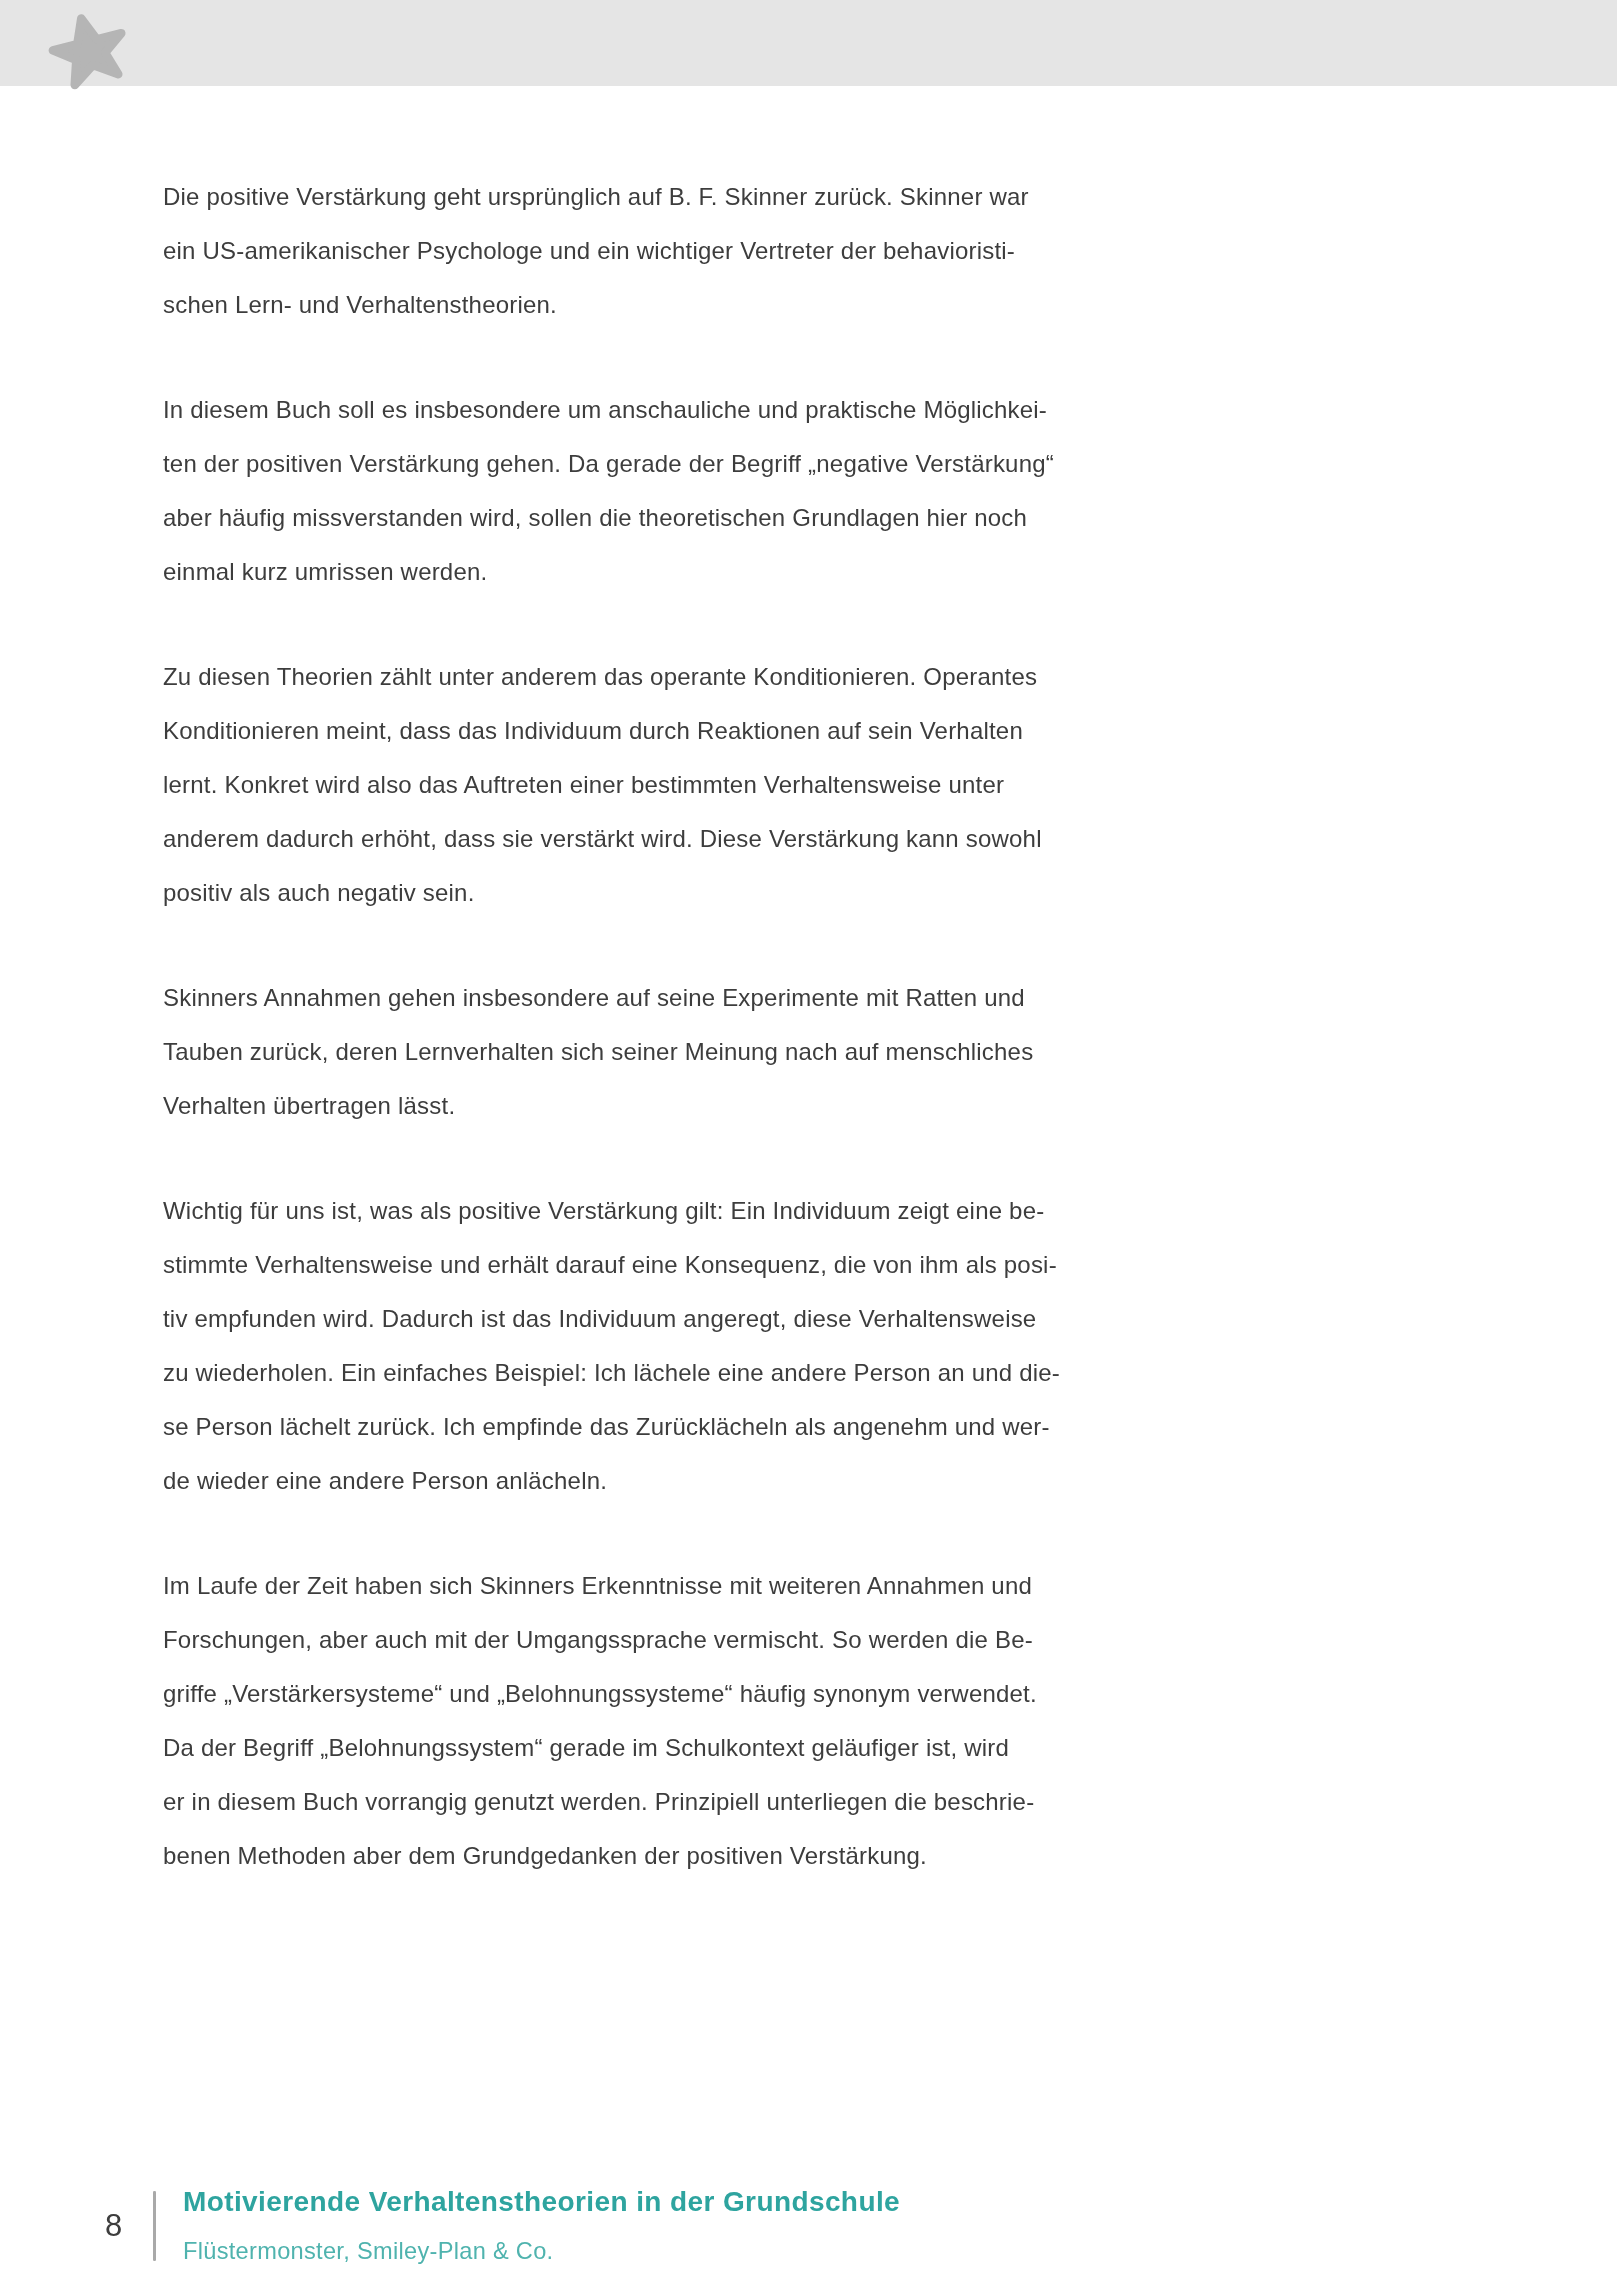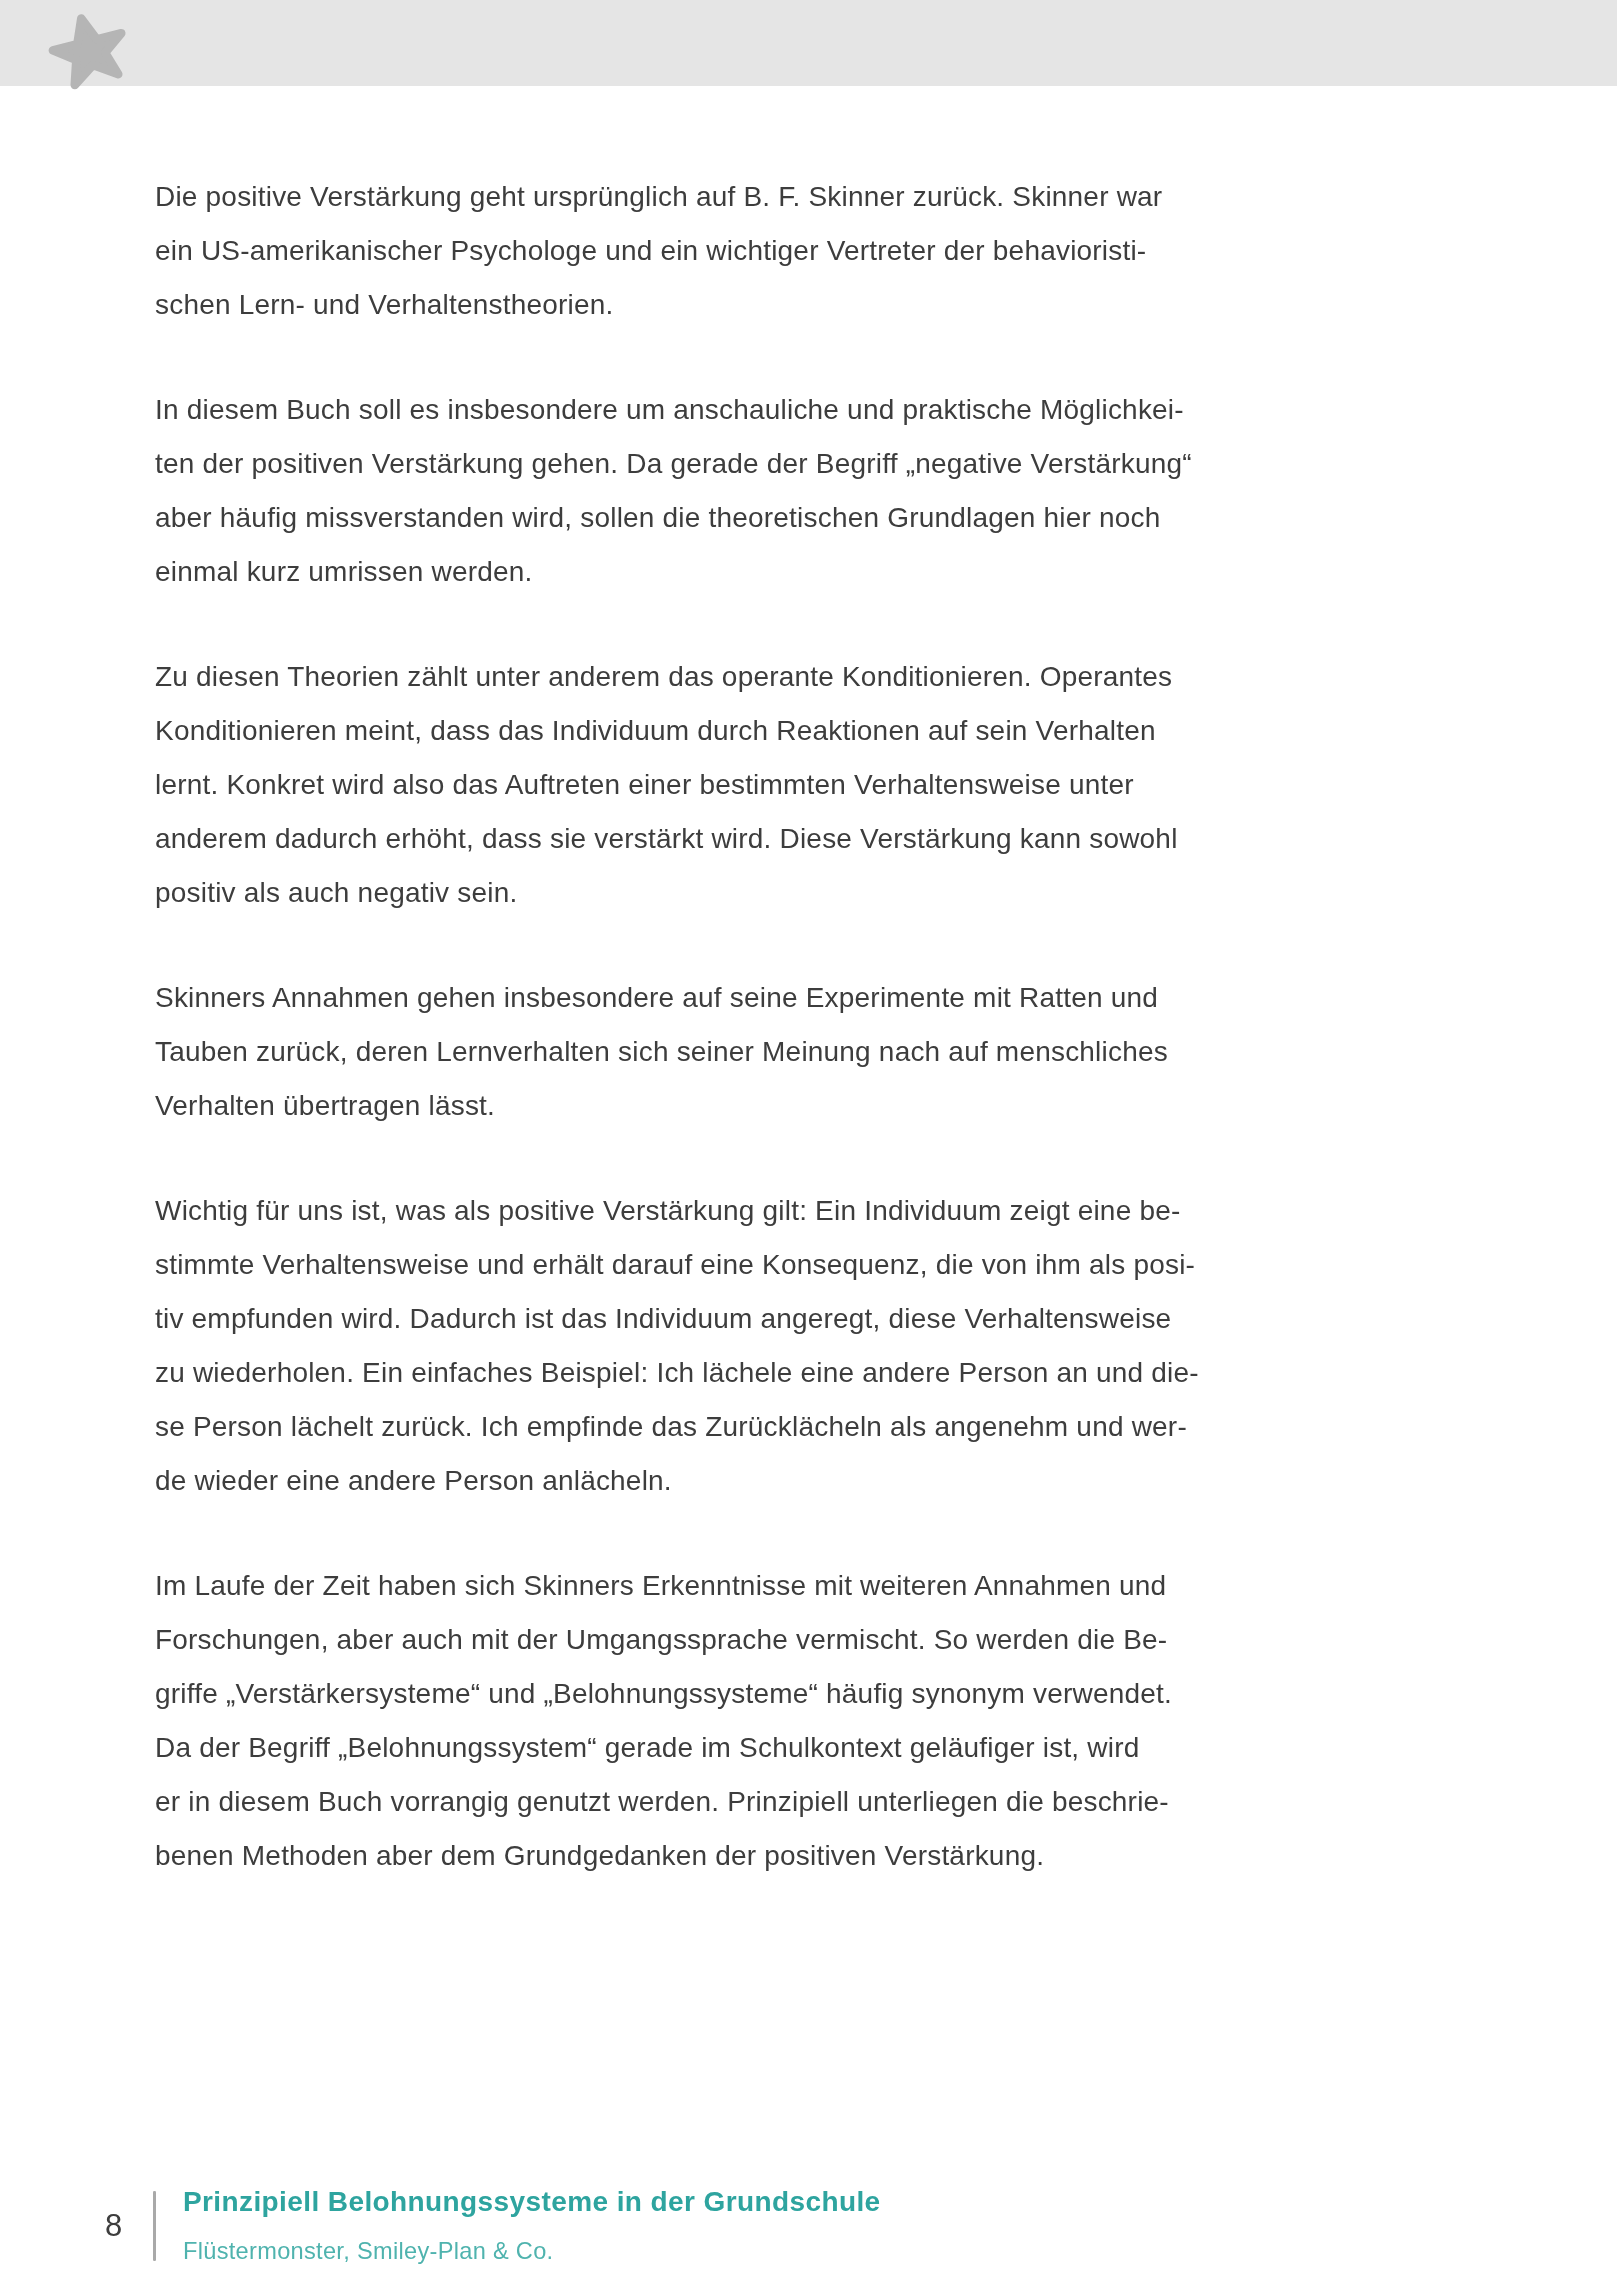--- a/index.html
+++ b/index.html
@@ -29,25 +29,25 @@
     transform: rotate(-14deg);
   }
   .star-wrap svg { width: 100%; height: 100%; }
   .content {
     position: absolute;
     top: 170px;
     left: 155px;
     width: 1300px;
   }
   .para {
-    font-size: 28px;
+    font-size: 24px;
     line-height: 54px;
     letter-spacing: 0.2px;
     white-space: pre-line;
-    margin: 0 0 51px 0;
+    margin: 0 0 51px 8px;
     color: var(--text, #3d3d3d);
   }
   .footer {
     position: absolute;
     left: 0;
     bottom: 19px;
     width: 100%;
     display: flex;
     align-items: center;
     padding-left: 100px;
@@ -119,19 +119,19 @@
 griffe „Verstärkersysteme“ und „Belohnungssysteme“ häufig synonym verwendet.
 Da der Begriff „Belohnungssystem“ gerade im Schulkontext geläufiger ist, wird
 er in diesem Buch vorrangig genutzt werden. Prinzipiell unterliegen die beschrie-
 benen Methoden aber dem Grundgedanken der positiven Verstärkung.</p>
   </div>
 
   <div class="footer">
     <span class="page-number">8</span>
     <span class="footer-divider"></span>
     <span class="footer-text">
-      <span class="footer-title">Prinzipiell Belohnungssysteme in der Grundschule</span>
+      <span class="footer-title">Motivierende Verhaltenstheorien in der Grundschule</span>
       <span class="footer-subtitle">Flüstermonster, Smiley-Plan &amp; Co.</span>
     </span>
   </div>
 
 </div>
 
 
 </body></html>

